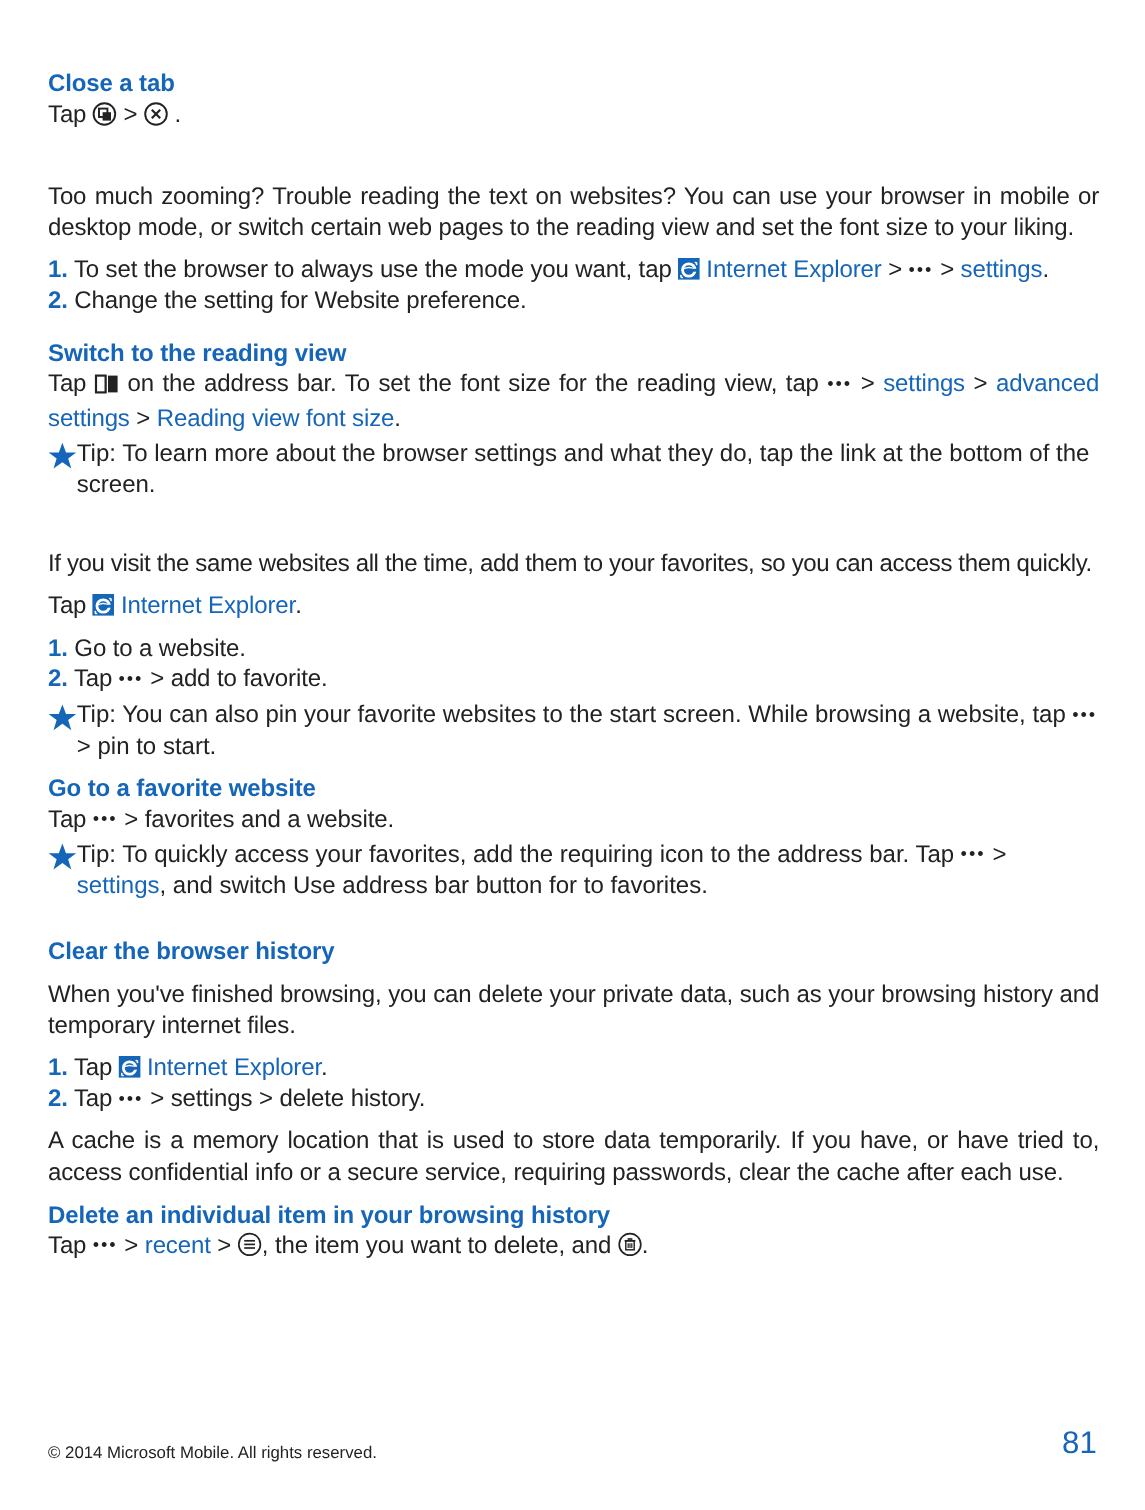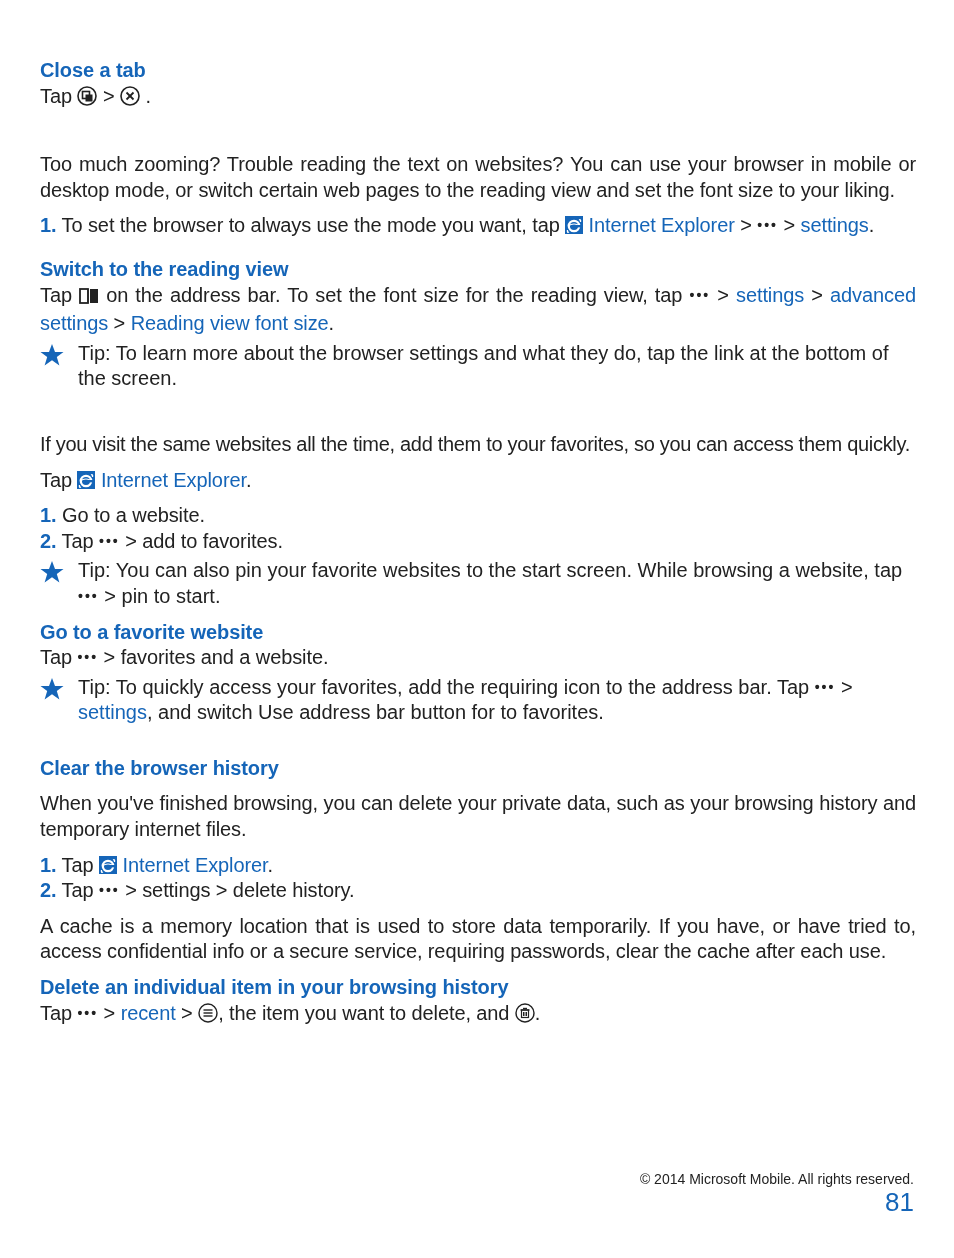--- a/index.html
+++ b/index.html
@@ -36,21 +36,20 @@
     letter-spacing: -0.1px;
   }
   .numline { font-size: 20px; line-height: 1.28; margin: 0; }
   .num { color: #1565b8; font-weight: 700; }
   .spacer-xs { height: 4px; }
   .spacer-sm { height: 10px; }
   .spacer-md { height: 18px; }
   .spacer-lg { height: 30px; }
   .tip-row {
     display: flex;
-    gap: 14px;
     font-size: 20px;
     line-height: 1.28;
   }
   .tip-star {
     flex: 0 0 24px;
     margin-top: 2px;
   }
   .tip-body { flex: 1; }
   .inline-icon {
     display: inline-block;
@@ -73,21 +72,20 @@
     font-size: 14px;
   }
   .footer {
     position: absolute;
     bottom: 40px;
     left: 40px;
     right: 40px;
     display: flex;
     justify-content: space-between;
     align-items: flex-end;
-    flex-direction: column;
   }
   .copyright { font-size: 14px; color: #222; }
   .pagenum { color: #1565b8; font-weight: 400; font-size: 26px; }
   svg { overflow: visible; }
 </style>
 </head>
 <body>
 
 <svg width="0" height="0" style="position:absolute">
   <defs>
@@ -161,20 +159,23 @@
   <p class="numline">
     <span class="num">1.</span><span> To set the browser to always use the mode you want, tap </span>
     <span class="ie-tile"><svg width="18" height="18">
           <use href="#ie-glyph"></use>
         </svg></span>
     <span class="b blue"> </span><span class="b blue">Internet Explorer</span>
     <span> &gt; </span>
     <span class="dots">•••</span>
     <span> &gt; </span>
     <span class="b blue">settings</span><span>.</span>
+  </p>
+  <p class="numline">
+    <span class="num">2.</span><span> Change the setting for </span><span class="b">Website preference</span><span>.</span>
   </p>
 
   <div class="spacer-md"></div>
 
   <p class="subheading">Switch to the reading view</p>
   <p class="para" style="text-align:justify">
     <span>Tap </span>
     <span class="inline-icon"><svg width="20" height="18">
           <use href="#book-icon"></use>
         </svg></span>
@@ -211,21 +212,21 @@
     <span> </span><span class="b blue">Internet Explorer</span><span>.</span>
   </p>
   <div class="spacer-sm"></div>
   <p class="numline">
     <span class="num">1.</span><span> Go to a website.</span>
   </p>
   <p class="numline">
     <span class="num">2.</span><span> Tap </span>
     <span class="dots">•••</span>
     <span> &gt; </span>
-    <span class="b">add to favorites</span><span>.</span>
+    <span class="b">add to favorite</span><span>.</span>
   </p>
 
   <div class="spacer-xs"></div>
   <div class="tip-row">
     <div class="tip-star"><svg width="24" height="24">
           <use href="#star-blue"></use>
         </svg></div>
     <div class="tip-body">
       <span class="b">Tip:</span><span> You can also pin your favorite websites to the start screen. While browsing a website, tap </span>
       <span class="dots">•••</span>

